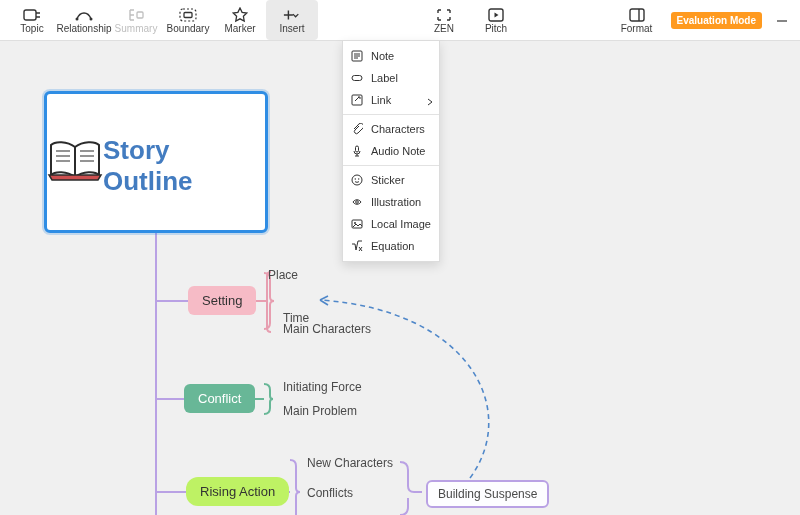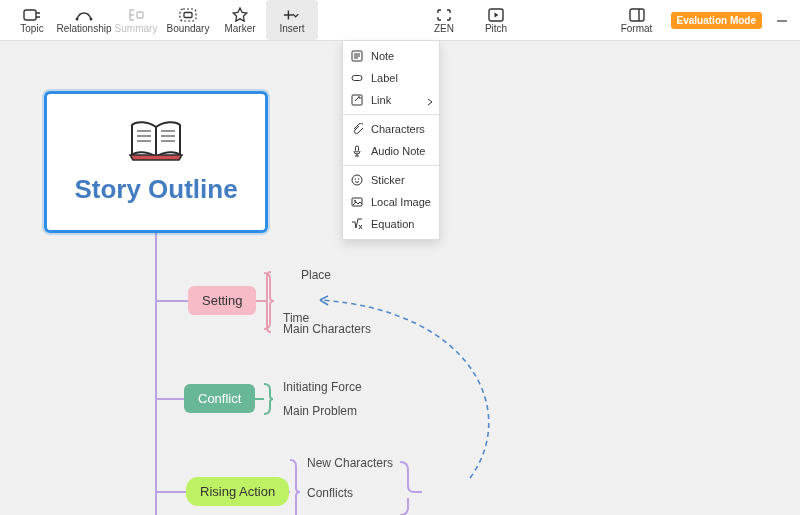--- a/index.html
+++ b/index.html
@@ -96,21 +96,21 @@
     pointer-events:none;
   }
 
   .root-topic {
     position: absolute;
     left: 44px; top: 51px;
     width: 224px; height: 142px;
     border: 3px solid #2f8de4;
     border-radius: 6px;
     background: #fff;
-    display:flex; flex-direction:column; align-items:center; justify-content:center;
+    display:flex; align-items:center; justify-content:center;
     box-shadow: 0 0 0 2px rgba(47,141,228,0.25);
   }
   .root-title {
     font-size: 26px;
     font-weight: 700;
     color: #437cc0;
     margin-top: 8px;
   }
 
   .sub {
@@ -302,20 +302,29 @@
   <div class="dd-item">
     <span class="dd-ico">
         <svg width="12" height="12" viewBox="0 0 12 12">
           <circle cx="6" cy="6" r="5" fill="none" stroke="#333"></circle>
           <circle cx="4.3" cy="5" r=".7" fill="#333"></circle>
           <circle cx="7.7" cy="5" r=".7" fill="#333"></circle>
           <path d="M4 7.5c1 1 3 1 4 0" stroke="#333" fill="none"></path>
         </svg>
       </span>
     <span>Sticker</span>
+  </div>
+  <div class="dd-item">
+    <span class="dd-ico">
+        <svg width="12" height="12" viewBox="0 0 12 12">
+          <path d="M2 6c2-3 6-3 8 0-2 3-6 3-8 0z" fill="none" stroke="#333"></path>
+          <circle cx="6" cy="6" r="1.3" fill="none" stroke="#333"></circle>
+        </svg>
+      </span>
+    <span>Illustration</span>
   </div>
   <div class="dd-item">
     <span class="dd-ico">
         <svg width="12" height="12" viewBox="0 0 12 12">
           <rect x="1" y="2" width="10" height="8" rx="1" fill="none" stroke="#333"></rect>
           <circle cx="4" cy="5" r="1" fill="#333"></circle>
           <path d="M2 9l3-3 2 2 2-2 2 2" fill="none" stroke="#333"></path>
         </svg>
       </span>
     <span>Local Image</span>
@@ -371,30 +380,33 @@
         <path d="M9 12h14M9 17h14M9 22h14M33 12h14M33 17h14M33 22h14" stroke="#2b2b2b" stroke-width="1.2"></path>
         <path d="M2 36 h52 l-3 5 H5 z" fill="#cc4f4f" stroke="#2b2b2b" stroke-width="1.5"></path>
       </svg>
     </span>
     <div class="root-title">Story Outline</div>
   </div>
 
   <div class="sub sub-setting">
     <span>Setting</span>
   </div>
-  <div class="leaf" style="left:301px; top:228px;"><span>Place</span></div>
+  <div class="leaf" style="left:268px; top:228px;"><span>Place</span></div>
   <div class="leaf" style="left:283px; top:254px;margin-top:17px;"><span>Time</span></div>
   <div class="leaf" style="left:283px; top:282px;"><span>Main Characters</span></div>
 
   <div class="sub sub-conflict">
     <span>Conflict</span>
   </div>
   <div class="leaf" style="left:283px; top:340px;"><span>Initiating Force</span></div>
   <div class="leaf" style="left:283px; top:364px;"><span>Main Problem</span></div>
 
   <div class="sub sub-rising">
     <span>Rising Action</span>
   </div>
   <div class="leaf" style="left:307px; top:416px;"><span>New Characters</span></div>
   <div class="leaf" style="left:307px; top:446px;"><span>Conflicts</span></div>
 
+  <div class="leaf boxed" style="left:426px; top:440px;">
+    <span>Building Suspense</span>
+  </div>
 
 </div>
 
 </body></html>

